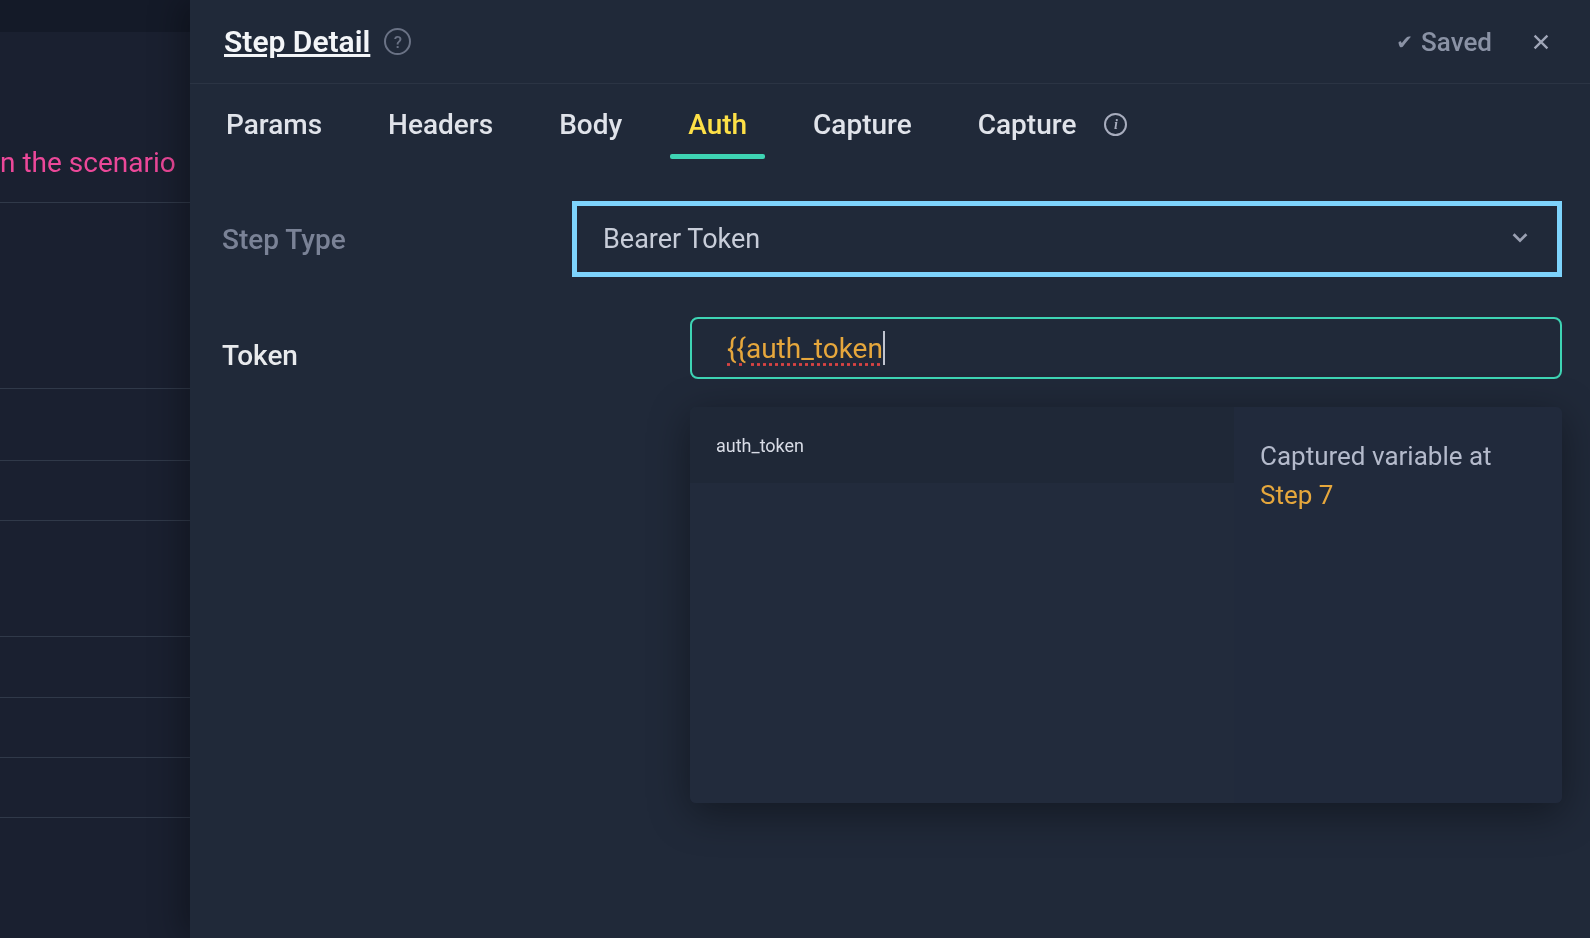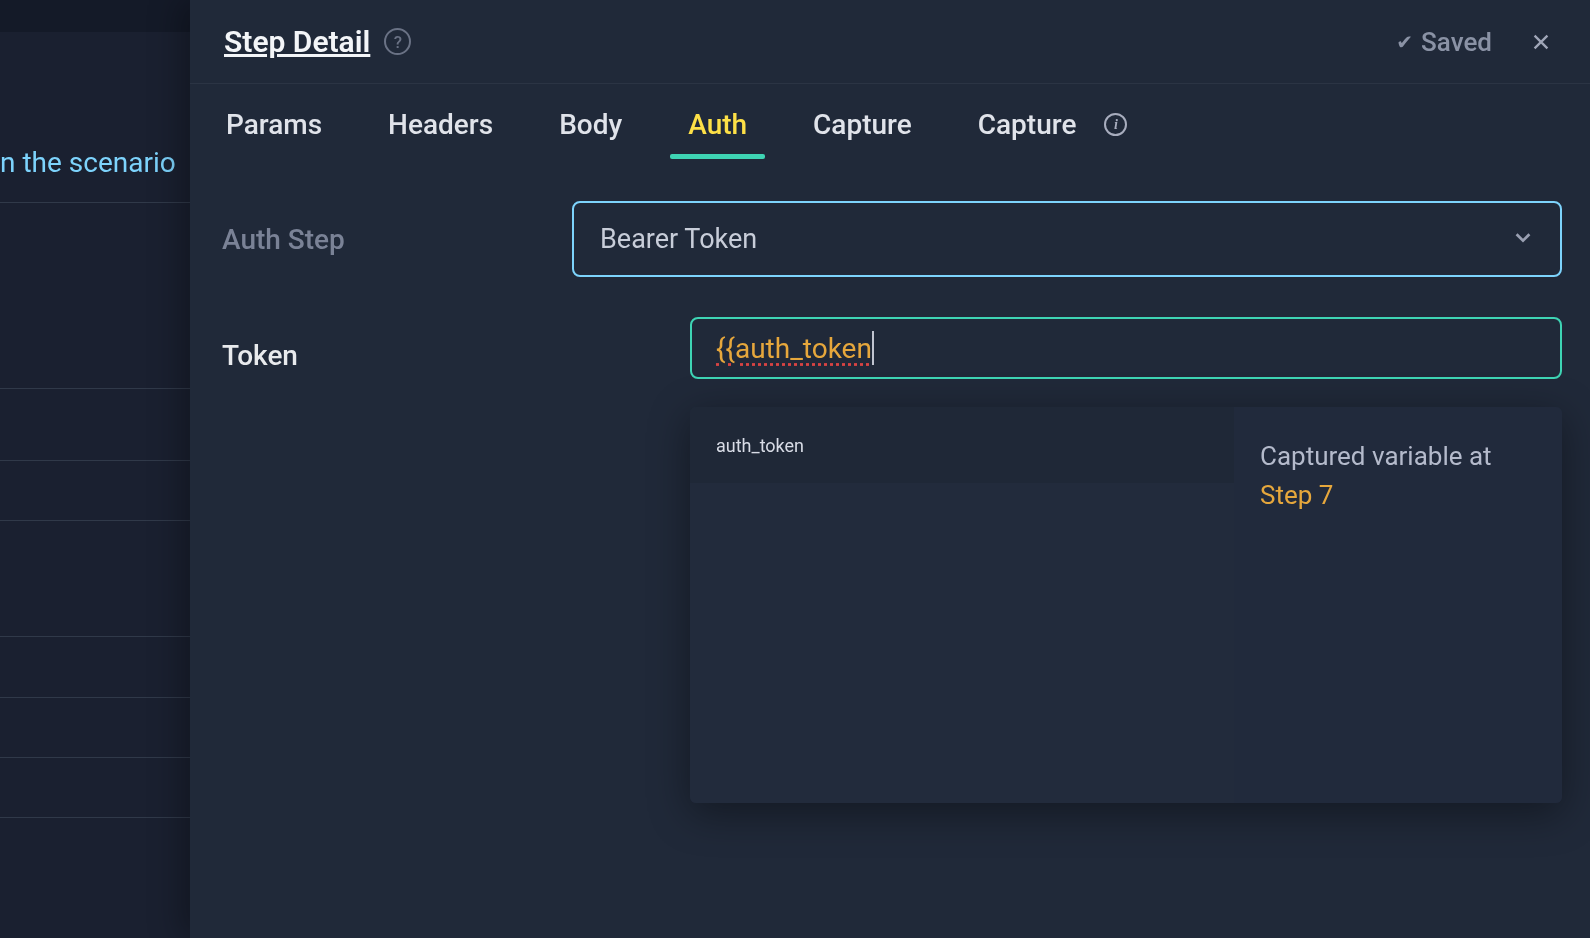--- a/index.html
+++ b/index.html
@@ -34,21 +34,21 @@
     left: 0;
     right: 0;
     height: 32px;
     background: #141a28;
   }
   
   .bg-text {
     position: absolute;
     top: 146px;
     left: 0;
-    color: #7dd3fc;
+    color: #ec4899;
     font-size: 28px;
     white-space: nowrap;
     font-weight: 400;
   }
   
   .bg-divider {
     position: absolute;
     left: 0;
     right: 0;
     height: 1px;
@@ -209,22 +209,22 @@
   }
   
   .form-label.white {
     color: #e8eaed;
   }
   
   .select-control {
     flex: 1;
     height: 76px;
     background: transparent;
-    border: 2px solid #7dd3fc;
-    border-radius: 8px;
+    border: 5px solid #7dd3fc;
+    border-radius: 0;
     display: flex;
     align-items: center;
     justify-content: space-between;
     padding: 0 26px;
     cursor: pointer;
   }
   
   .select-value {
     font-size: 27px;
     color: #c8cdd9;
@@ -262,21 +262,21 @@
   }
   
   .token-input {
     width: 100%;
     height: 62px;
     background: transparent;
     border: 2px solid #3ed4b4;
     border-radius: 8px;
     display: flex;
     align-items: center;
-    padding: 0 24px;
+    padding: 0 35px;
     font-size: 28px;
     position: relative;
   }
   
   .token-value {
     color: #e6a73c;
     text-decoration: underline;
     text-decoration-style: dotted;
     text-decoration-color: #d84343;
     text-underline-offset: 6px;
@@ -380,21 +380,21 @@
     <div class="tab active">Auth</div>
     <div class="tab">Capture</div>
     <div class="tab tab-info">
       <span>Capture</span>
       <span class="info-icon">i</span>
     </div>
   </div>
 
   <div class="content">
     <div class="form-row">
-      <div class="form-label">Auth Step</div>
+      <div class="form-label">Step Type</div>
       <div class="select-control">
         <span class="select-value">Bearer Token</span>
         <span class="chevron-down">
           <svg viewBox="0 0 24 24">
               <path d="M5 9 L12 16 L19 9"></path>
             </svg>
         </span>
       </div>
     </div>
 

